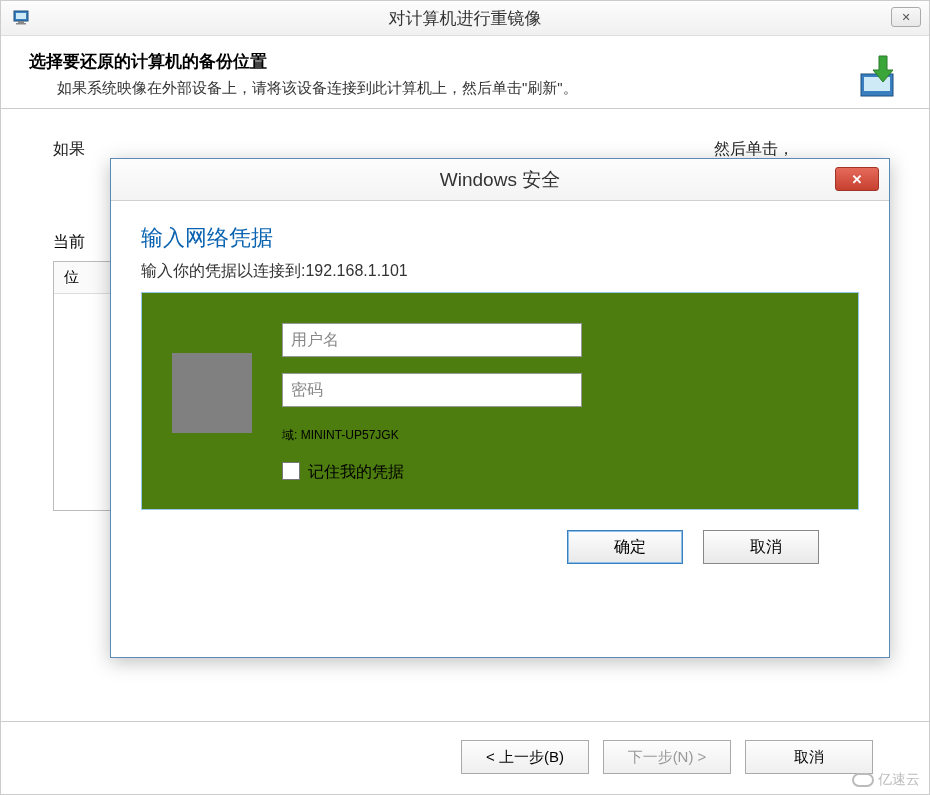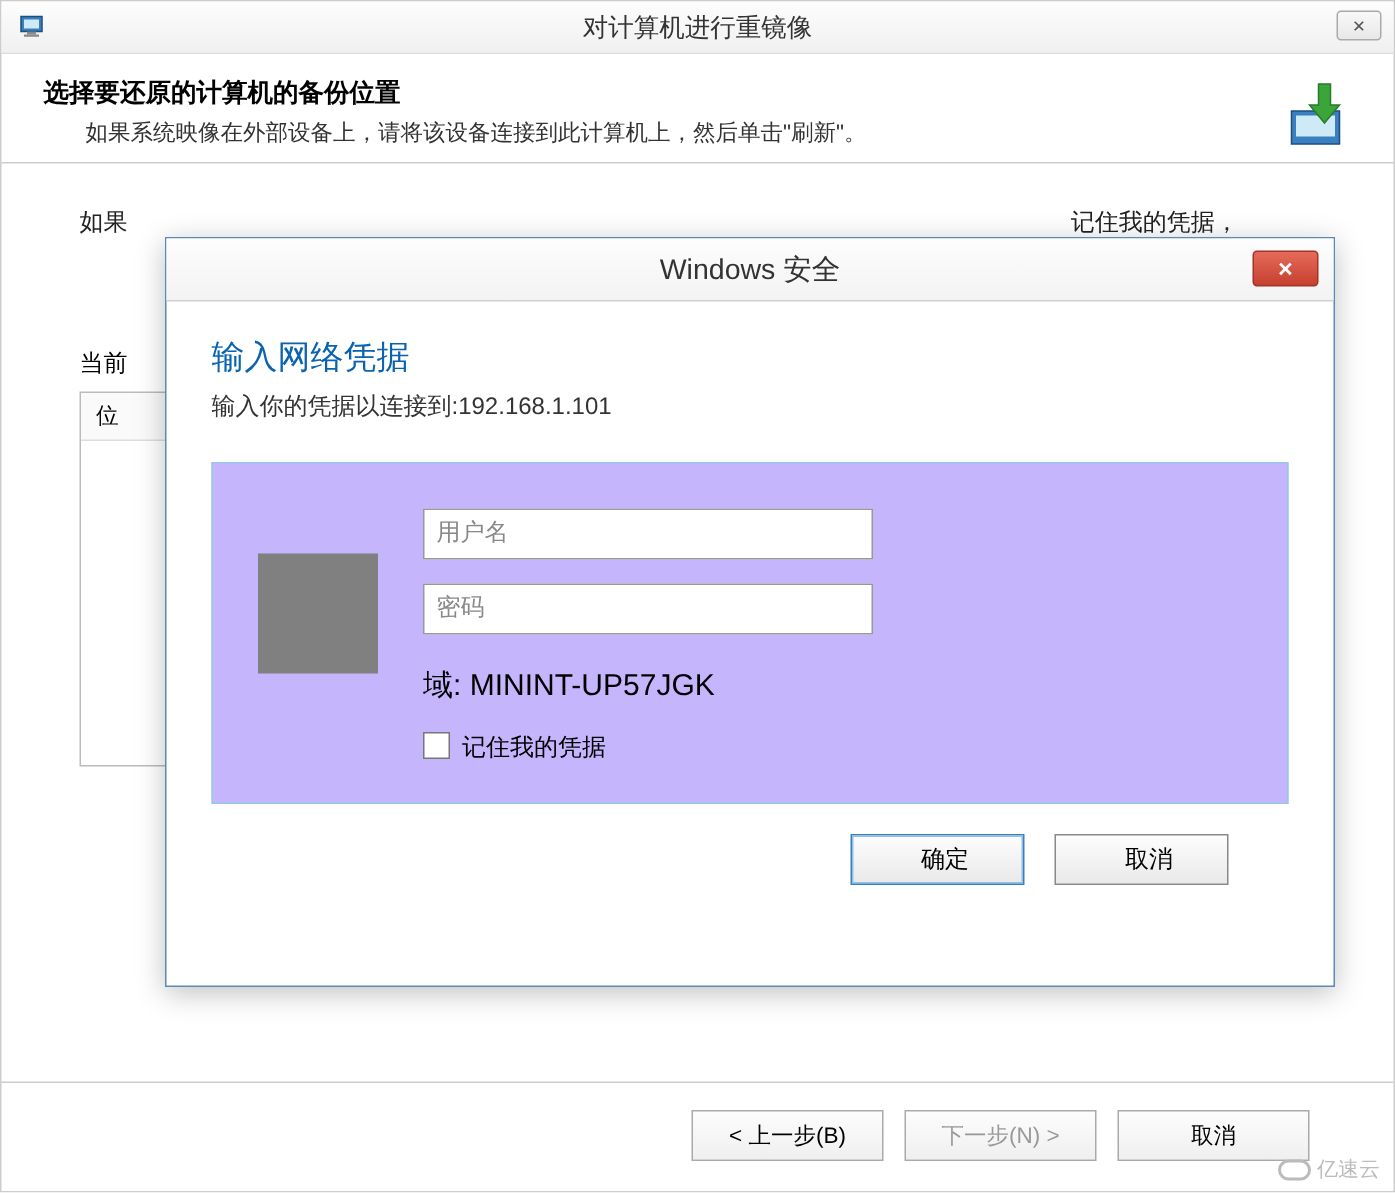--- a/index.html
+++ b/index.html
@@ -166,25 +166,25 @@
       padding: 22px 30px;
     }
     .cred-heading {
       color: #0a63b0;
       font-size: 22px;
       margin-bottom: 8px;
     }
     .cred-sub {
       font-size: 16px;
       color: #333;
-      margin-bottom: 26px;
+      margin-bottom: 10px;
     }
     .cred-panel {
       border: 1px solid #96c7e6;
-      background: #c4b5fd;
+      background: #4d7c0f;
       padding: 30px 30px 26px 30px;
       display: flex;
       gap: 30px;
       align-items: flex-start;
     }
     .avatar-block {
       width: 80px; height: 80px;
       background: #808080;
       margin-top: 30px;
     }
@@ -194,21 +194,21 @@
     }
     .cred-input {
       width: 300px;
       height: 34px;
       border: 1px solid #999;
       background: #fff;
       padding: 4px 8px;
       font-size: 16px;
     }
     .cred-input::placeholder { color: #888; }
-    .domain-line { font-size:20px; margin-top:4px; }
+    .domain-line { font-size:12px; margin-top:4px; }
     .remember-line { display:flex; align-items:flex-start; gap:8px; font-size:16px; margin-top:2px; }
     .remember-line .chk {
       width:18px; height:18px; border:1px solid #777; background:#fff;
     }
     .cred-footer {
       display:flex;
       justify-content:flex-end;
       gap:20px;
       padding: 20px 40px 0 0;
     }
@@ -262,21 +262,21 @@
         <rect x="17" y="27" width="26" height="14" fill="#cfeaf7"></rect>
         <path d="M32 6 L32 20 L26 20 L36 32 L46 20 L40 20 L40 6 Z" fill="#3aa63a" stroke="#2a7a2a"></path>
       </svg>
     </span>
   </div>
 
   <div class="content-area">
     <div class="hint-text">
       <span>如果</span>
       <span style="display:inline-block;width:620px"></span>
-      <span>记住我的凭据，</span>
+      <span>然后单击，</span>
     </div>
     <div class="current-label">当前</div>
     <div class="location-list">
       <div class="location-header">位</div>
     </div>
   </div>
 
   <div class="right-btn-col">
     <div class="right-btn">亍(R)</div>
   </div>

